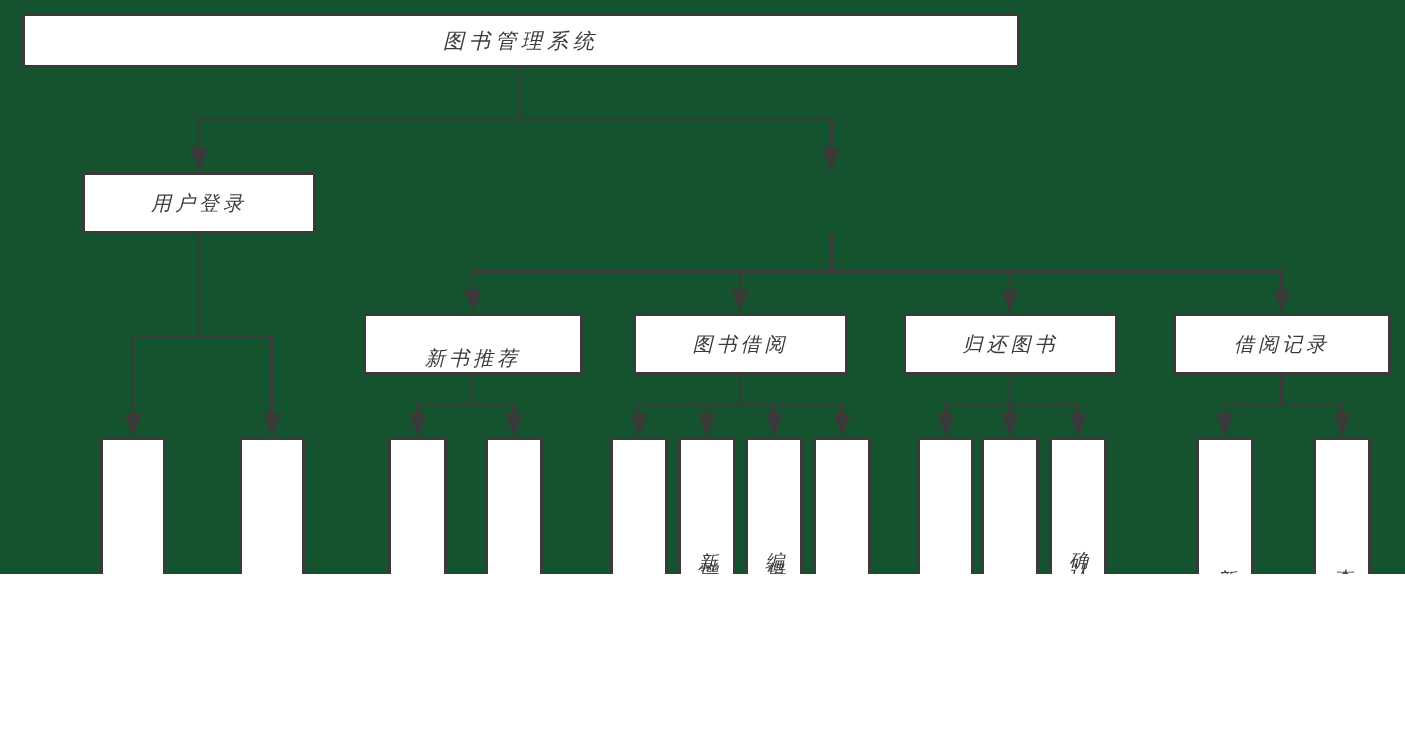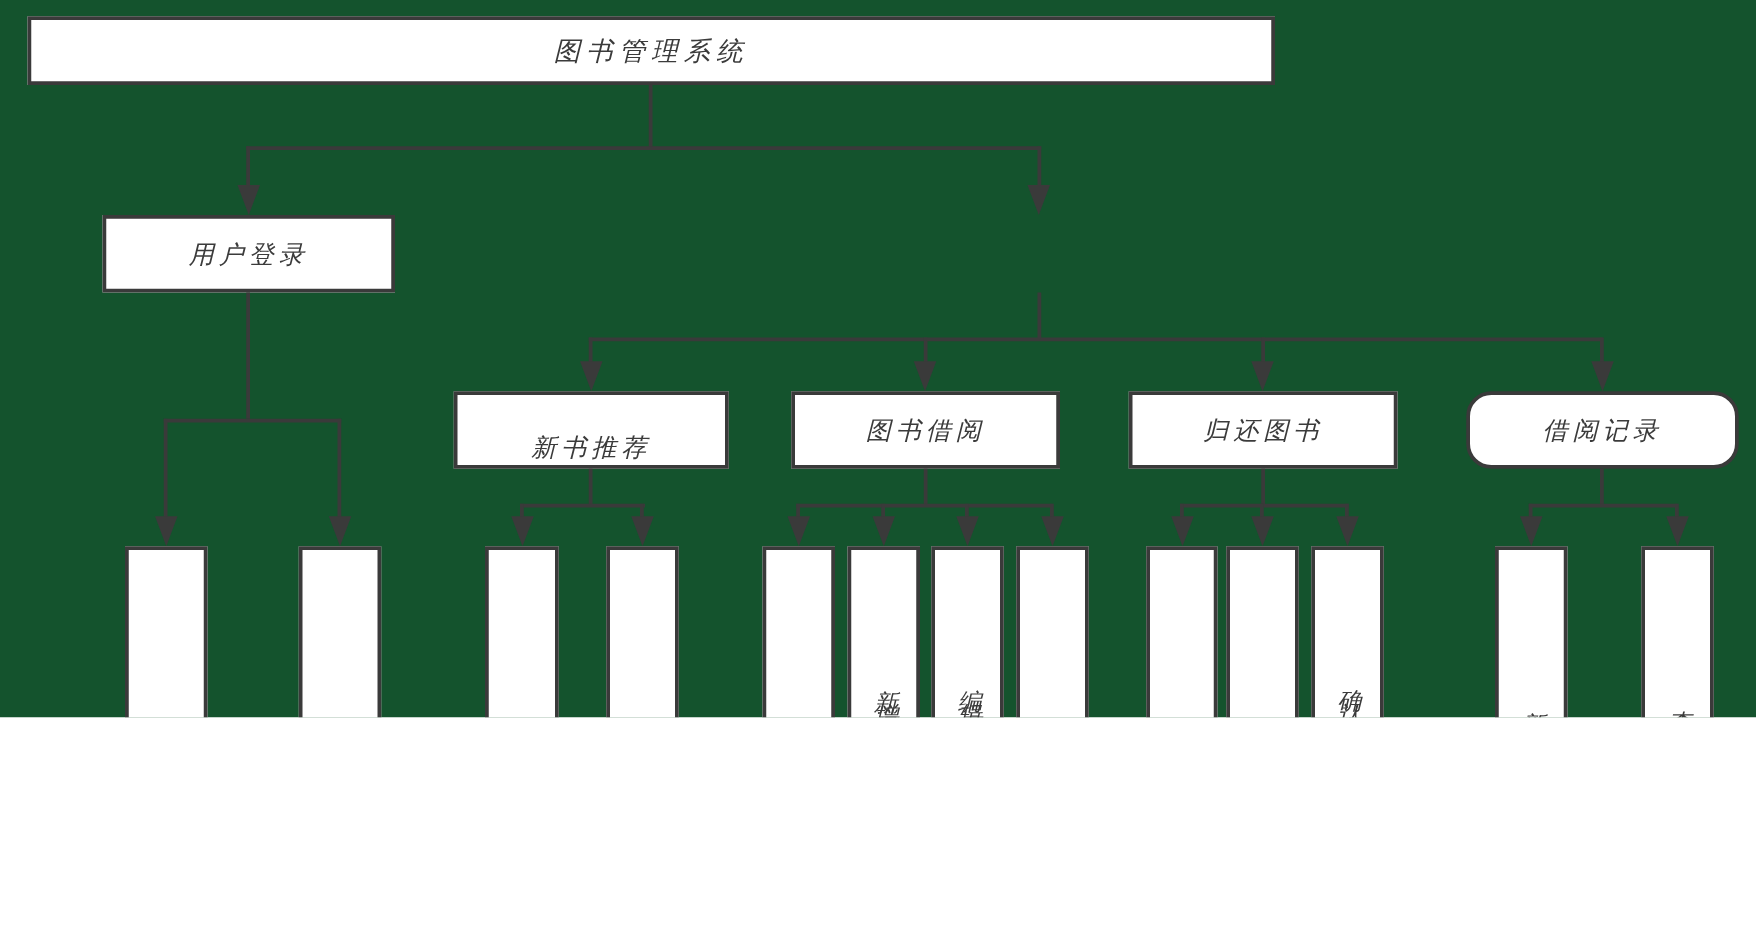--- a/index.html
+++ b/index.html
@@ -96,21 +96,21 @@
 
   <div class="box node" style="left:363px; top:313px; width:220px; height:62px;align-items:flex-end;">
     <span class="label">新书推荐</span>
   </div>
   <div class="box node" style="left:633px; top:313px; width:215px; height:62px;">
     <span class="label">图书借阅</span>
   </div>
   <div class="box node" style="left:903px; top:313px; width:215px; height:62px;">
     <span class="label">归还图书</span>
   </div>
-  <div class="box node" style="left:1173px; top:313px; width:218px; height:62px;border-radius:20px;">
+  <div class="box node" style="left:1173px; top:313px; width:218px; height:62px;">
     <span class="label">借阅记录</span>
   </div>
 
   <div class="vline" style="left:471px; top:375px; height:30px;"></div>
   <div class="vline" style="left:739px; top:375px; height:30px;"></div>
   <div class="vline" style="left:1009px; top:375px; height:30px;"></div>
   <div class="vline" style="left:1280px; top:375px; height:30px;"></div>
 
   <div class="hline" style="left:416px; top:403px; width:100px;"></div>
   <div class="hline" style="left:637px; top:403px; width:205px;"></div>

